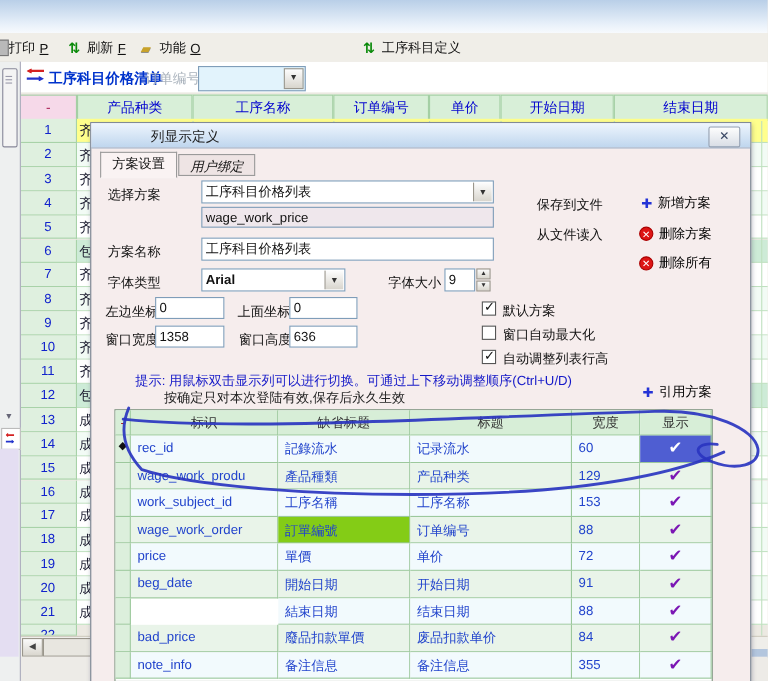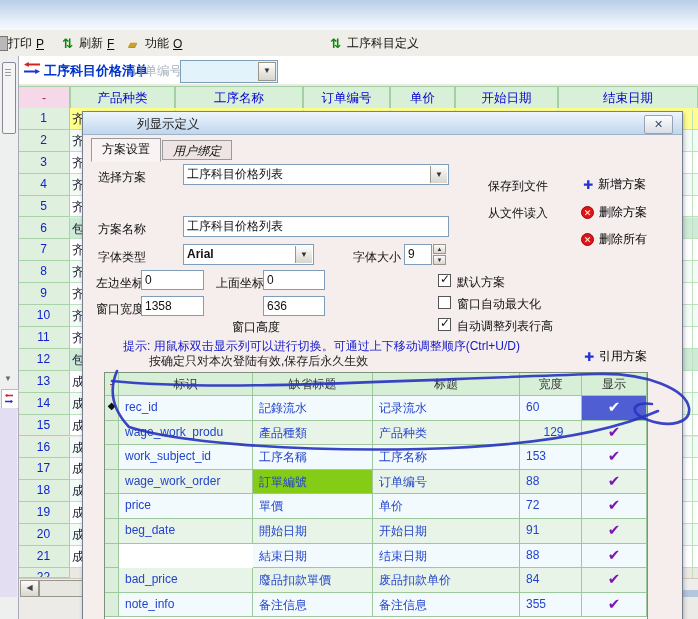--- a/index.html
+++ b/index.html
@@ -265,20 +265,23 @@
     <span id="dlg-close">✕</span>
   </div>
   <div class="tab" id="tab0">方案设置</div>
   <div class="tab" id="tab1">用户绑定</div>
 
   <span class="dlabel" style="left:15px;top:57px;">选择方案</span>
   <div class="dinput" style="left:100px;top:52px;width:266px;height:21px;">
     <span>工序科目价格列表</span>
     <span class="combo-arrow">▼</span>
   </div>
+  <div class="dinput readonlyfield" style="left:100px;top:76px;width:266px;height:19px;">
+    <span>wage_work_price</span>
+  </div>
 
   <span class="dlabel" style="left:15px;top:109px;">方案名称</span>
   <div class="dinput" style="left:100px;top:104px;width:266px;height:21px;">
     <span>工序科目价格列表</span>
   </div>
 
   <span class="dlabel" style="left:15px;top:137px;">字体类型</span>
   <div class="dinput" style="left:100px;top:132px;width:131px;height:21px;font-weight:bold;">
     <span>Arial</span>
     <span class="combo-arrow">▼</span>
@@ -295,21 +298,21 @@
     <span>0</span>
   </div>
   <span class="dlabel" style="left:133px;top:163px;">上面坐标</span>
   <div class="dinput" style="left:180px;top:158px;width:62px;height:20px;">
     <span>0</span>
   </div>
   <span class="dlabel" style="left:13px;top:189px;">窗口宽度</span>
   <div class="dinput" style="left:58px;top:184px;width:63px;height:20px;">
     <span>1358</span>
   </div>
-  <span class="dlabel" style="left:149px;top:189px;margin-top:18px;">窗口高度</span>
+  <span class="dlabel" style="left:134px;top:189px;">窗口高度</span>
   <div class="dinput" style="left:180px;top:184px;width:62px;height:20px;">
     <span>636</span>
   </div>
 
   <span class="link" style="left:405px;top:66px;">保存到文件</span>
   <span class="link" style="left:405px;top:93px;">从文件读入</span>
 
   <div id="dlg-checkboxes">
       <div class="cbbox" style="left: 355px; top: 162px;">
         <span class="chk">✓</span>
@@ -354,21 +357,21 @@
       <div class="dtr-cell rowmark" style="left: 0px; top: 23px; width: 14px; height: 24.6px; background: rgb(220, 239, 220);">◆</div>
       <div class="dtr-cell " style="left: 14px; top: 23px; width: 134px; height: 24.6px; background: rgb(242, 250, 253);">rec_id</div>
       <div class="dtr-cell " style="left: 148px; top: 23px; width: 120px; height: 24.6px; background: rgb(242, 250, 253);">記錄流水</div>
       <div class="dtr-cell " style="left: 268px; top: 23px; width: 147px; height: 24.6px; background: rgb(242, 250, 253);">记录流水</div>
       <div class="dtr-cell " style="left: 415px; top: 23px; width: 62px; height: 24.6px; background: rgb(242, 250, 253);">60</div>
       <div class="dtr-cell chkmark selchk" style="left: 477px; top: 23px; width: 65px; height: 24.6px; background: rgb(242, 250, 253);">✔</div>
       <div class="dtr-cell rowmark" style="left: 0px; top: 47.6px; width: 14px; height: 24.6px; background: rgb(220, 239, 220);"></div>
       <div class="dtr-cell " style="left: 14px; top: 47.6px; width: 134px; height: 24.6px; background: rgb(233, 244, 233);">wage_work_produ</div>
       <div class="dtr-cell " style="left: 148px; top: 47.6px; width: 120px; height: 24.6px; background: rgb(233, 244, 233);">產品種類</div>
       <div class="dtr-cell " style="left: 268px; top: 47.6px; width: 147px; height: 24.6px; background: rgb(233, 244, 233);">产品种类</div>
-      <div class="dtr-cell " style="left: 415px; top: 47.6px; width: 62px; height: 24.6px; background: rgb(233, 244, 233); text-align: center;">129</div>
+      <div class="dtr-cell " style="left: 415px; top: 47.6px; width: 62px; height: 24.6px; background: rgb(233, 244, 233);">129</div>
       <div class="dtr-cell chkmark" style="left: 477px; top: 47.6px; width: 65px; height: 24.6px; background: rgb(233, 244, 233);">✔</div>
       <div class="dtr-cell rowmark" style="left: 0px; top: 72.2px; width: 14px; height: 24.6px; background: rgb(220, 239, 220);"></div>
       <div class="dtr-cell " style="left: 14px; top: 72.2px; width: 134px; height: 24.6px; background: rgb(242, 250, 253);">work_subject_id</div>
       <div class="dtr-cell " style="left: 148px; top: 72.2px; width: 120px; height: 24.6px; background: rgb(242, 250, 253);">工序名稱</div>
       <div class="dtr-cell " style="left: 268px; top: 72.2px; width: 147px; height: 24.6px; background: rgb(242, 250, 253);">工序名称</div>
       <div class="dtr-cell " style="left: 415px; top: 72.2px; width: 62px; height: 24.6px; background: rgb(242, 250, 253);">153</div>
       <div class="dtr-cell chkmark" style="left: 477px; top: 72.2px; width: 65px; height: 24.6px; background: rgb(242, 250, 253);">✔</div>
       <div class="dtr-cell rowmark" style="left: 0px; top: 96.8px; width: 14px; height: 24.6px; background: rgb(220, 239, 220);"></div>
       <div class="dtr-cell " style="left: 14px; top: 96.8px; width: 134px; height: 24.6px; background: rgb(233, 244, 233);">wage_work_order</div>
       <div class="dtr-cell " style="left: 148px; top: 96.8px; width: 120px; height: 24.6px; background: #84cc16;">訂單編號</div>

